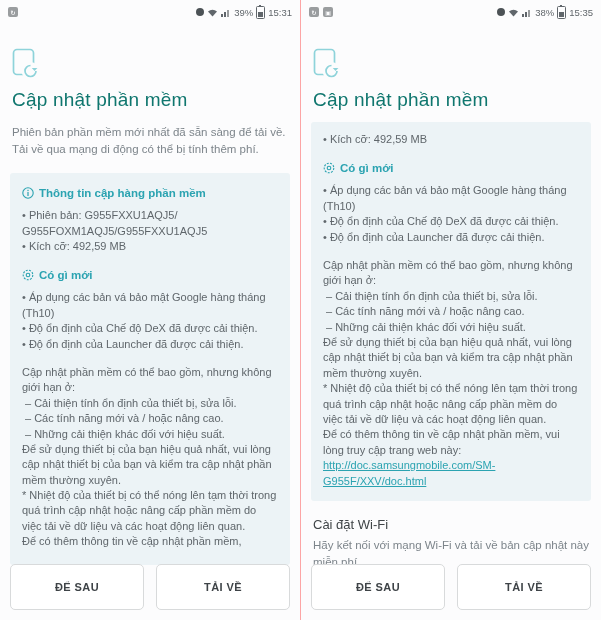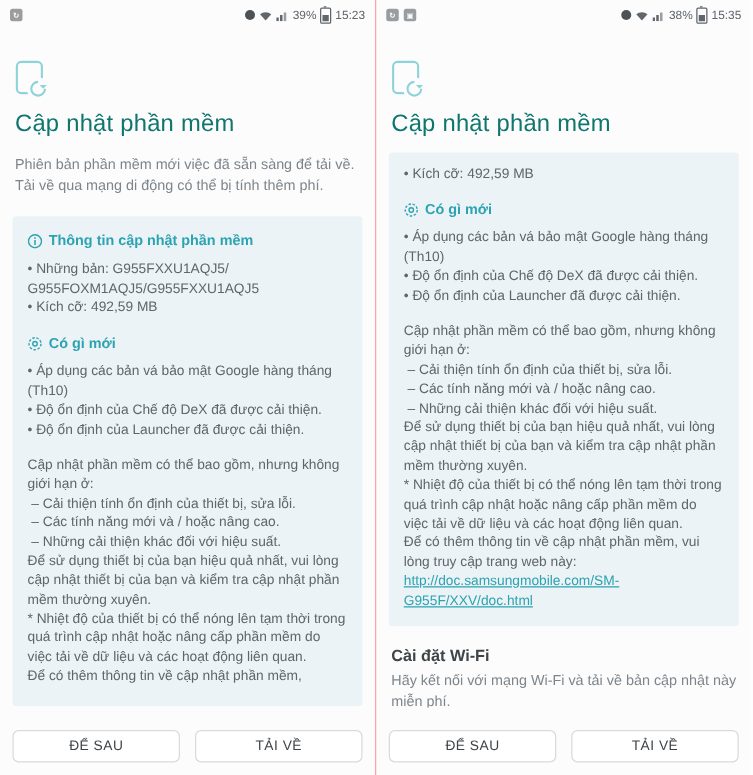--- a/index.html
+++ b/index.html
@@ -24,25 +24,25 @@
   
   .card{margin-top:15px;background:#ecf3f6;border-radius:3px;padding:10px 12px 12px 12px;font-size:11px;line-height:1.4;color:#5f666b;}
   .card.fill{min-height:392px;box-sizing:border-box;}
   .card-h{display:flex;align-items:center;gap:5px;color:#2ba3b1;font-size:11.5px;font-weight:bold;margin:2px 0 7px 0;}
   .card-h.mt{margin-top:13px;}
   .p{margin:0;}
   .p.mt{margin-top:13px;}
   .d{padding-left:3px;}
   a.doclink{color:#2ba3b1;overflow-wrap:anywhere;}
   
-  .wifi-h{margin:16px 2px 0 2px;font-size:13px;color:#3f4447;font-weight:700;}
+  .wifi-h{margin:16px 2px 0 2px;font-size:13px;color:#3f4447;font-weight:400;}
   .wifi-t{margin:5px 2px 0 2px;font-size:11.5px;line-height:1.48;color:#7d858b;}
   
   .btnrow{position:absolute;left:10px;right:10px;bottom:10px;display:flex;gap:12px;}
-  .btn{flex:1;height:26px;background:#fff;border:1px solid #d8dadb;border-radius:5px;font-size:11px;font-weight:400;color:#3e4347;display:flex;align-items:center;justify-content:center;letter-spacing:.4px;cursor:pointer;font-family:inherit;}
+  .btn{flex:1;height:46px;background:#fff;border:1px solid #d8dadb;border-radius:5px;font-size:11px;font-weight:700;color:#3e4347;display:flex;align-items:center;justify-content:center;letter-spacing:.4px;cursor:pointer;font-family:inherit;}
 </style>
 </head>
 <body>
 
 <div class="wrap">
 
   <div class="panel">
     <div class="statusbar">
       <div class="sb-left">
         <span class="sb-sq">↻</span>
@@ -52,44 +52,44 @@
         <svg width="11" height="9" viewBox="0 0 11 9">
             <path d="M5.5 8.4 L1 3.4 A7 7 0 0 1 10 3.4 Z" fill="#60666b"></path>
           </svg>
         <svg width="10" height="9" viewBox="0 0 10 9">
             <rect x="0" y="6" width="2" height="3" fill="#60666b"></rect>
             <rect x="3" y="4" width="2" height="5" fill="#60666b"></rect>
             <rect x="6" y="2" width="2" height="7" fill="#9a9d9f"></rect>
           </svg>
         <span>39%</span>
         <span class="battery"></span>
-        <span>15:23</span>
+        <span>15:31</span>
       </div>
     </div>
 
     <div class="content">
       <svg class="hero-icon" width="30" height="33" viewBox="0 0 30 33">
         <rect x="1.5" y="1.5" width="20" height="25" rx="3.5" fill="none" stroke="#8ed3da" stroke-width="1.7"></rect>
         <circle cx="18.5" cy="23" r="9" fill="#fcfcfd"></circle>
         <path d="M18.5 17.5 a5.5 5.5 0 1 0 5.5 5.5" fill="none" stroke="#8ed3da" stroke-width="1.7"></path>
         <path d="M24 19.5 l0 4 l-4 0 z" fill="#8ed3da" transform="rotate(45 24 21.5)"></path>
       </svg>
       <div class="page-title">Cập nhật phần mềm</div>
-      <p class="intro">Phiên bản phần mềm mới việc đã sẵn sàng để tải về. Tải về qua mạng di động có thể bị tính thêm phí.</p>
+      <p class="intro">Phiên bản phần mềm mới nhất đã sẵn sàng để tải về. Tải về qua mạng di động có thể bị tính thêm phí.</p>
 
       <div class="card fill">
         <div class="card-h">
           <svg width="12" height="12" viewBox="0 0 12 12">
               <circle cx="6" cy="6" r="5.2" fill="none" stroke="#2ba3b1" stroke-width="1.1"></circle>
               <rect x="5.4" y="5" width="1.2" height="4" fill="#2ba3b1"></rect>
               <rect x="5.4" y="2.8" width="1.2" height="1.3" fill="#2ba3b1"></rect>
             </svg>
-          <span>Thông tin cập nhật phần mềm</span>
+          <span>Thông tin cập hàng phần mềm</span>
         </div>
-        <p class="p">• Những bản: G955FXXU1AQJ5/ G955FOXM1AQJ5/G955FXXU1AQJ5</p>
+        <p class="p">• Phiên bản: G955FXXU1AQJ5/ G955FOXM1AQJ5/G955FXXU1AQJ5</p>
         <p class="p">• Kích cỡ: 492,59 MB</p>
         <div class="card-h mt">
           <svg width="12" height="12" viewBox="0 0 12 12">
               <circle cx="6" cy="6" r="4.8" fill="none" stroke="#2ba3b1" stroke-width="1.1" stroke-dasharray="2 1.3"></circle>
               <circle cx="6" cy="6" r="1.8" fill="none" stroke="#2ba3b1" stroke-width="1.1"></circle>
             </svg>
           <span>Có gì mới</span>
         </div>
         <p class="p">• Áp dụng các bản vá bảo mật Google hàng tháng (Th10)</p>
         <p class="p">• Độ ổn định của Chế độ DeX đã được cải thiện.</p>

